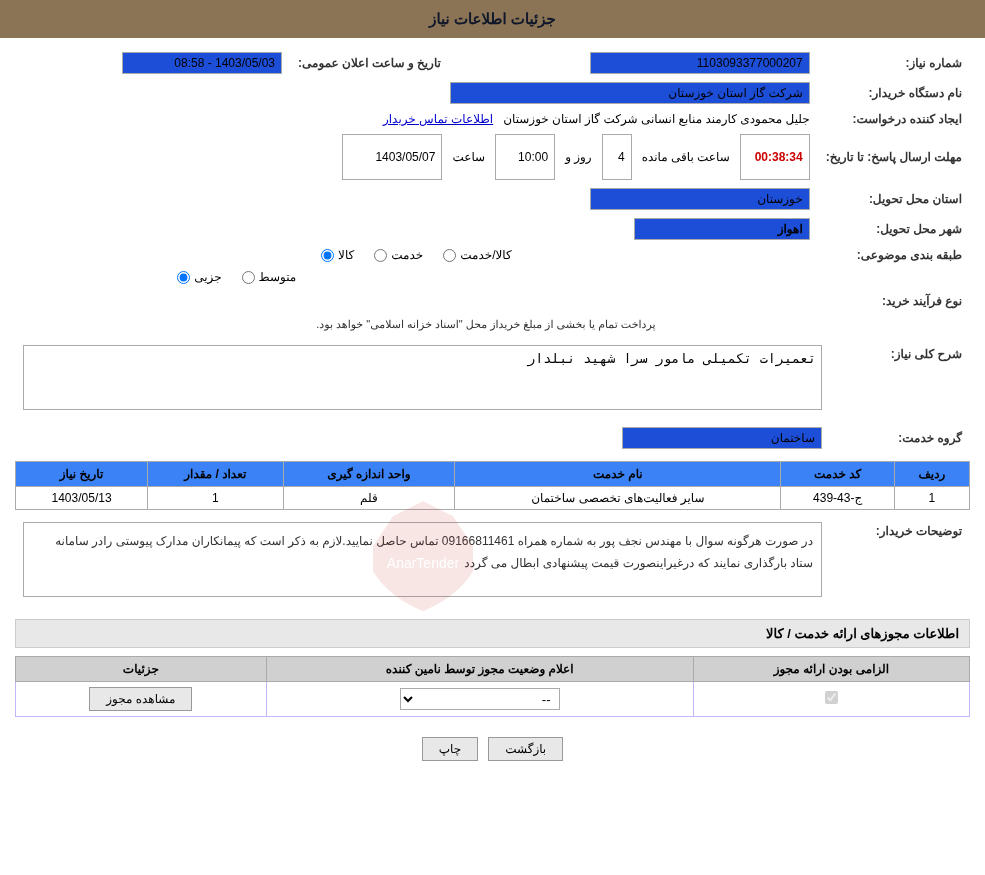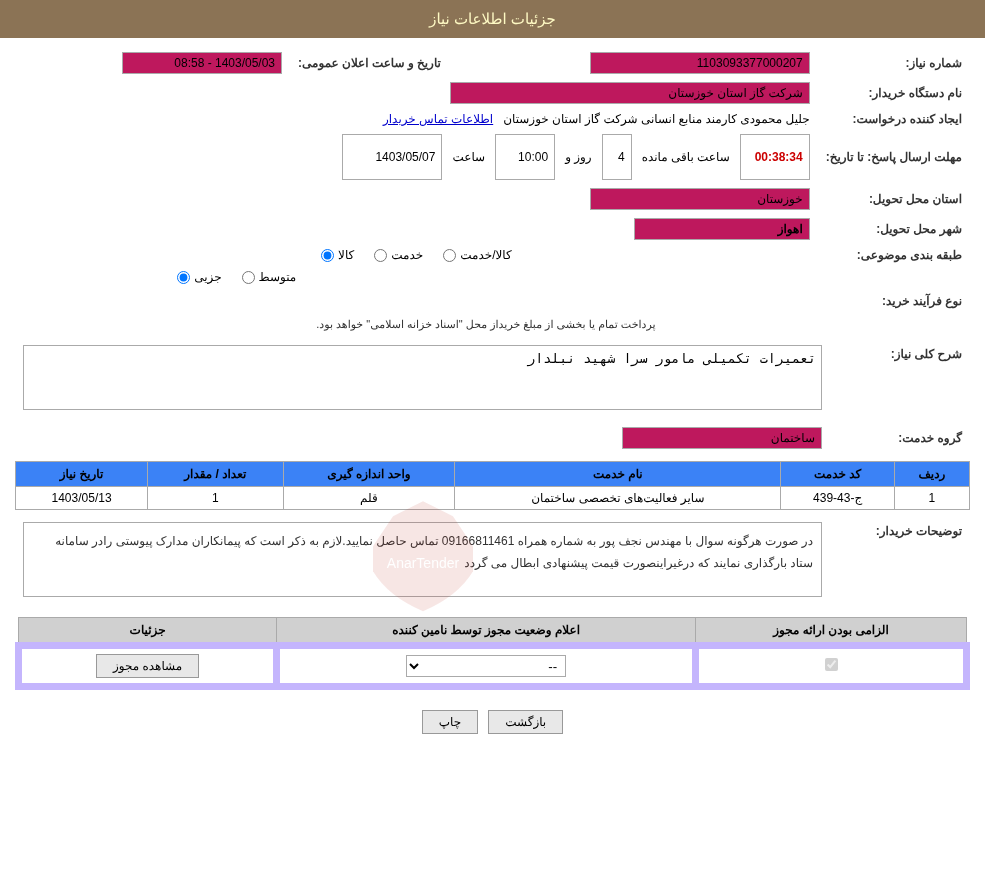--- a/index.html
+++ b/index.html
@@ -10,25 +10,25 @@
       direction: rtl;
     }
     .page-wrapper {
       max-width: 985px;
       margin: 0 auto;
       background: #fff;
       min-height: 875px;
     }
     .header-bar {
       background: #8B7355;
-      color: #fef9c3;
+      color: #0f172a;
       text-align: center;
       padding: 10px;
       font-size: 15px;
-      font-weight: normal;
+      font-weight: bold;
     }
     .main-content {
       padding: 10px 15px;
     }
     .section-title {
       background: #e8e8e8;
       border: 1px solid #ccc;
       padding: 6px 10px;
       font-weight: bold;
       margin: 10px 0 6px 0;
@@ -48,21 +48,21 @@
       font-weight: bold;
       white-space: nowrap;
       text-align: right;
       width: 140px;
     }
     .value-cell {
       text-align: right;
     }
     .input-box {
       border: 1px solid #aaa;
-      background: #be185d;
+      background: #1d4ed8;
       padding: 3px 6px;
       min-height: 22px;
       display: inline-block;
     }
     .input-wide {
       width: 220px;
     }
     .input-medium {
       width: 160px;
     }
@@ -142,21 +142,21 @@
       margin: 8px 0;
     }
     .license-table th {
       background: #d0d0d0;
       border: 1px solid #aaa;
       padding: 5px 8px;
       text-align: center;
       font-weight: bold;
     }
     .license-table td {
-      border: 7px solid #c4b5fd;
+      border: 1px solid #c4b5fd;
       padding: 5px 8px;
       text-align: center;
     }
     .btn {
       padding: 4px 16px;
       border: 1px solid #999;
       cursor: pointer;
       font-family: Tahoma, Arial, sans-serif;
       font-size: 12px;
     }
@@ -357,20 +357,21 @@
                 <text x="60" y="72" text-anchor="middle" font-size="14" fill="#fff" font-family="Arial">AnarTender</text>
               </svg>
             </div>
             <span id="buyer-notes-text">در صورت هرگونه سوال با مهندس نجف پور به شماره همراه 09166811461 تماس حاصل نمایید.لازم به ذکر است که پیمانکاران مدارک پیوستی رادر سامانه ستاد بارگذاری نمایند که درغیراینصورت قیمت پیشنهادی ابطال می گردد</span>
           </div>
         </td>
       </tr>
     </tbody>
       </table>
 
+    <div class="section-title">اطلاعات مجوزهای ارائه خدمت / کالا</div>
 
     <table class="license-table">
       <thead>
         <tr>
           <th>الزامی بودن ارائه مجوز</th>
           <th>اعلام وضعیت مجوز توسط نامین کننده</th>
           <th>جزئیات</th>
         </tr>
       </thead>
       <tbody>

